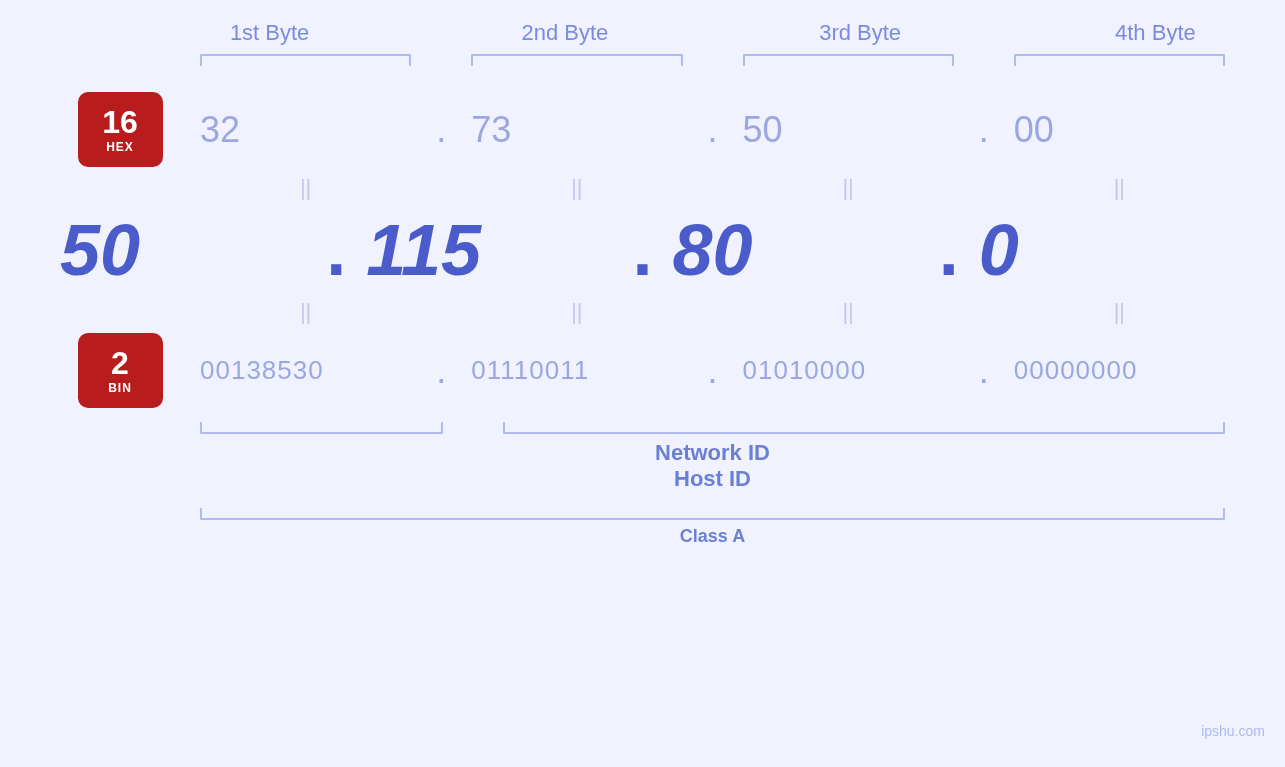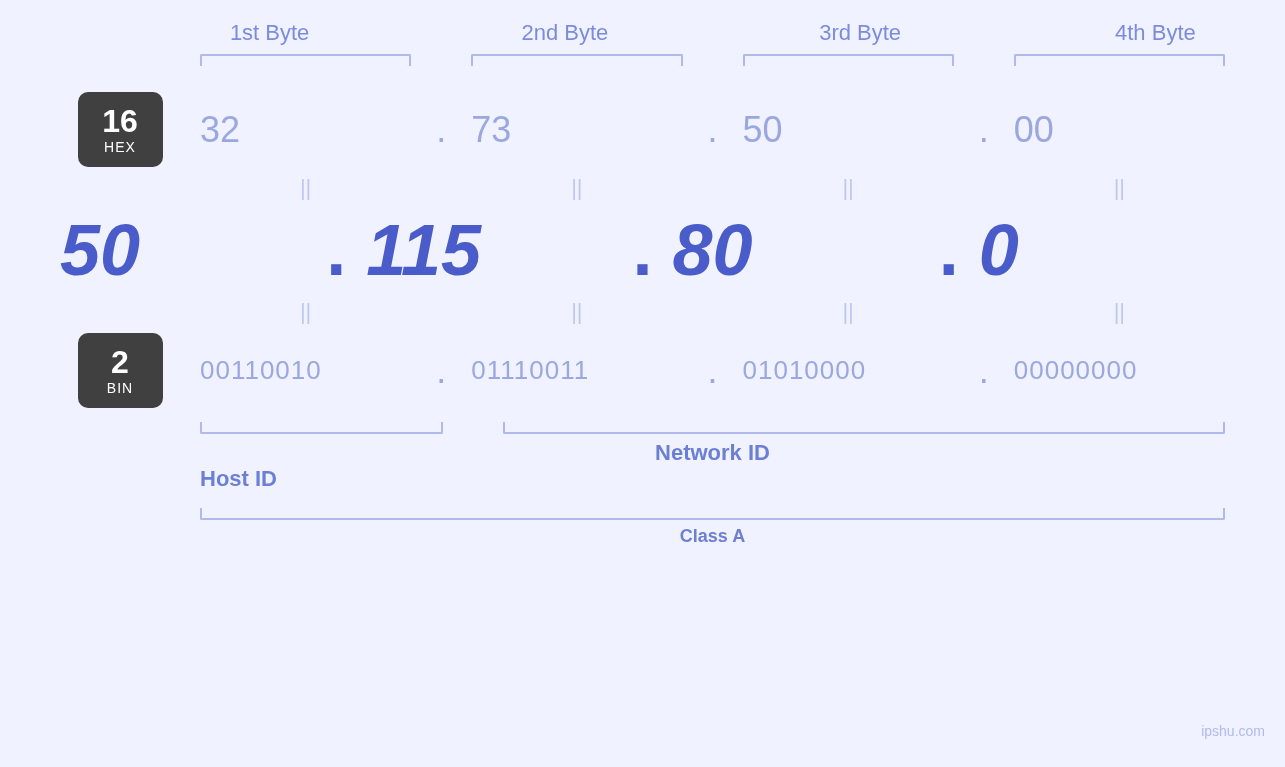--- a/index.html
+++ b/index.html
@@ -77,38 +77,38 @@
     .row-label {
       width: 120px;
       display: flex;
       justify-content: center;
       margin-right: 20px;
     }
 
     .label-badge {
       width: 85px;
       height: 75px;
-      background-color: #404040;
+      background-color: #b91c1c;
       border-radius: 10px;
       display: flex;
       flex-direction: column;
       align-items: center;
       justify-content: center;
       color: white;
     }
 
     .label-badge .base-num {
       font-size: 32px;
       font-weight: bold;
       line-height: 1.1;
     }
 
     .label-badge .base-name {
-      font-size: 14px;
-      font-weight: 400;
+      font-size: 12px;
+      font-weight: 700;
       letter-spacing: 1px;
     }
 
     .values-row {
       flex: 1;
       display: flex;
       align-items: center;
     }
 
     .val {
@@ -210,21 +210,21 @@
     .network-id-label {
       flex: 1;
       text-align: center;
       color: #6b7fd4;
       font-size: 22px;
       font-weight: 600;
     }
 
     .host-id-label {
       flex: 3;
-      text-align: left;
+      text-align: center;
       color: #6b7fd4;
       font-size: 22px;
       font-weight: 600;
     }
 
     .id-dot-spacer {
       width: 60px;
     }
 
     
@@ -344,21 +344,21 @@
   </div>
 
   <div class="data-row">
     <div class="row-label">
       <div class="label-badge">
         <span class="base-num">2</span>
         <span class="base-name">BIN</span>
       </div>
     </div>
     <div class="values-row">
-      <div class="val bin-val">00110010</div>
+      <div class="val bin-val">00138530</div>
       <div class="dot-sep">.</div>
       <div class="val bin-val">01110011</div>
       <div class="dot-sep">.</div>
       <div class="val bin-val">01010000</div>
       <div class="dot-sep">.</div>
       <div class="val bin-val">00000000</div>
     </div>
   </div>
 
   <div class="bottom-bracket-row">

